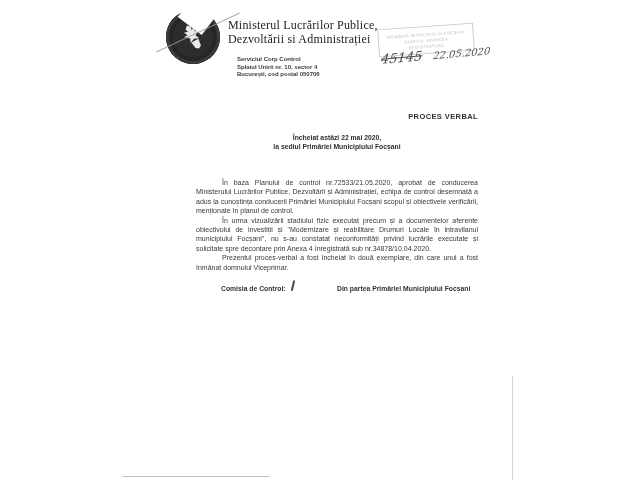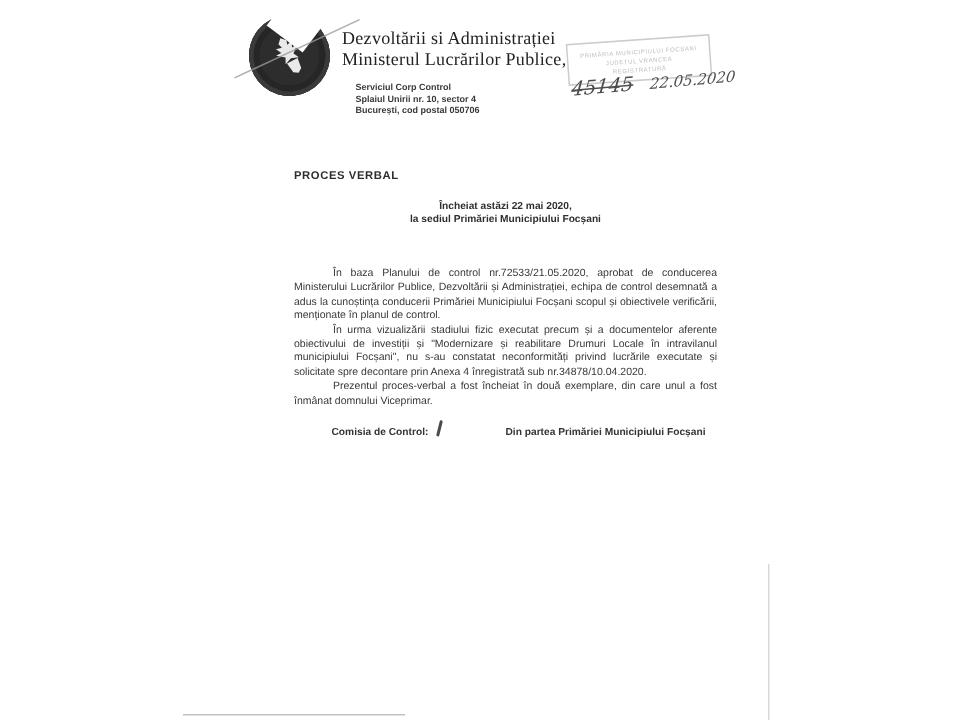--- a/index.html
+++ b/index.html
@@ -43,21 +43,21 @@
   .stamp span{font-size:4px;line-height:5px;color:#bdbdbd;letter-spacing:.4px;white-space:nowrap;}
   .handwriting{
     position:absolute;left:381px;top:44px;width:110px;
     font-family:"DejaVu Serif",serif;font-style:italic;color:#4c4c4c;
     transform:rotate(-5deg) skewX(-10deg);white-space:nowrap;
   }
   .handwriting .hw-num{font-size:13px;text-decoration:line-through;}
   .handwriting .hw-date{font-size:10px;margin-left:6px;}
   
   .doc-col{position:absolute;left:196px;width:282px;}
-  .title{top:112px;text-align:left;font-size:7.5px;font-weight:bold;letter-spacing:.4px;color:#2e2e2e;}
+  .title{top:112px;text-align:right;font-size:7.5px;font-weight:bold;letter-spacing:.4px;color:#2e2e2e;}
   .subtitle{top:133px;text-align:center;font-size:6.8px;font-weight:bold;line-height:9px;color:#2e2e2e;}
   .bodytext{top:178px;font-size:7px;line-height:9.4px;text-align:justify;color:#383838;}
   .bodytext p{margin:0;text-indent:26px;}
   .signatures{top:282px;height:20px;font-size:6.8px;font-weight:bold;color:#333;}
   .sig-left{position:absolute;left:25px;top:3px;}
   .sig-right{position:absolute;left:141px;top:3px;}
   .sig-slash{
     position:absolute;left:96px;top:-2px;width:1.5px;height:11px;background:#4a4a4a;
     transform:rotate(14deg);border-radius:1px;
   }
@@ -75,22 +75,22 @@
       <svg viewBox="0 0 24 28" xmlns="http://www.w3.org/2000/svg">
         <path d="M12 1 L15 4 L14 7 L18 6 L16 10 L20 10 L15 14 L17 18 L12 16 L7 18 L9 14 L4 10 L8 10 L6 6 L10 7 L9 4 Z" fill="#e9e9e9"></path>
         <path d="M8 18 L16 18 L15 25 L12 27 L9 25 Z" fill="#e9e9e9"></path>
       </svg>
       <div class="seal-cut"></div>
     </div>
     <div class="scan-diag"></div>
   </div>
 
   <div class="ministry">
+    <div>Ministerul Lucrărilor Publice,</div>
     <div>Dezvoltării si Administrației</div>
-    <div>Ministerul Lucrărilor Publice,</div>
   </div>
 
   <div class="dept">
     <div>Serviciul Corp Control</div>
     <div>Splaiul Unirii nr. 10, sector 4</div>
     <div>București, cod postal 050706</div>
   </div>
 
   <div class="stamp">
     <span>PRIMĂRIA MUNICIPIULUI FOCȘANI</span>

